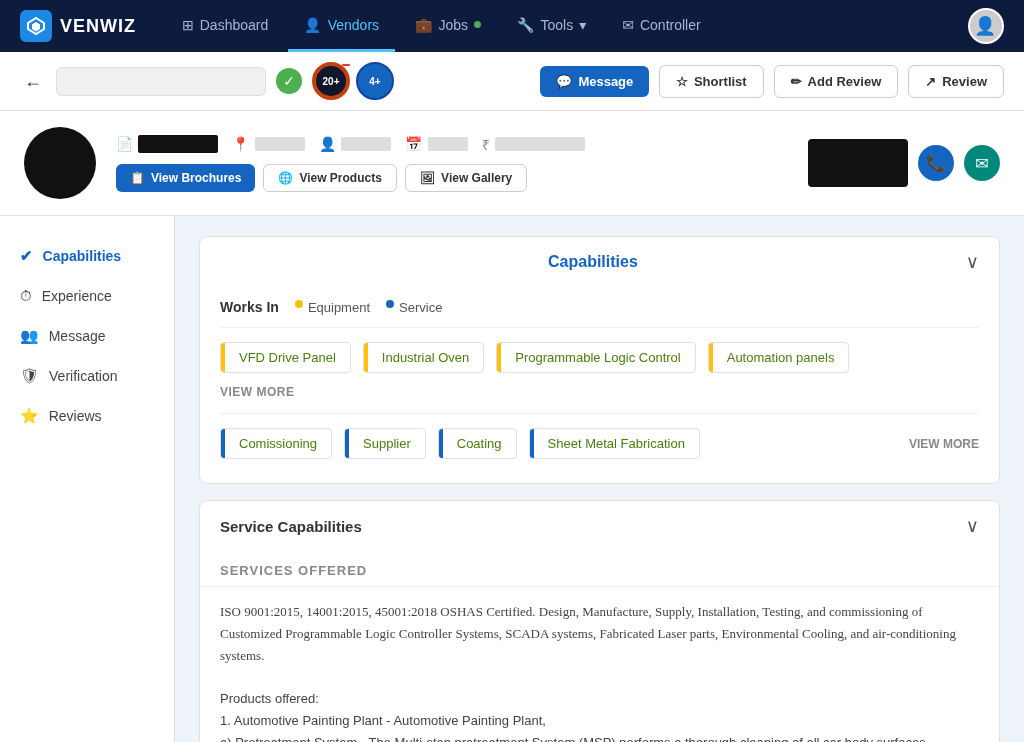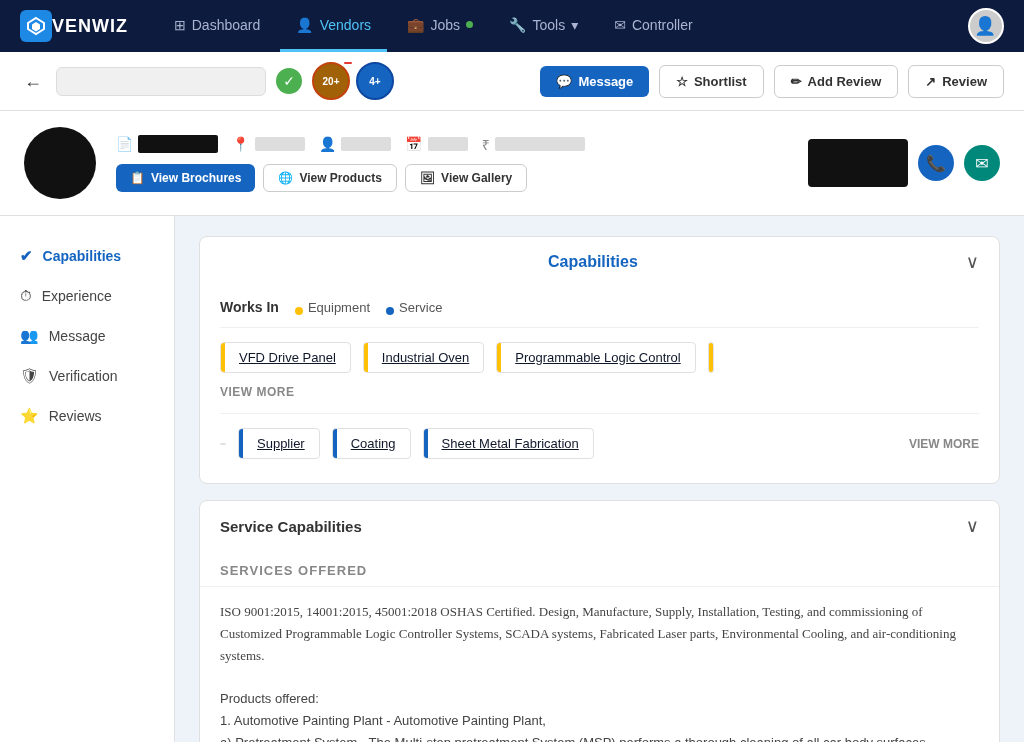--- a/index.html
+++ b/index.html
@@ -10,20 +10,21 @@
       background: #0d1b3e;
       display: flex;
       align-items: center;
       padding: 0 20px;
       height: 52px;
       gap: 0;
     }
     .nav-logo {
       display: flex;
       align-items: center;
+      gap: 8px;
       margin-right: 30px;
     }
     .nav-logo-icon {
       width: 32px; height: 32px;
       background: #1e88e5;
       border-radius: 6px;
       display: flex; align-items: center; justify-content: center;
     }
     .nav-logo-text { color: #fff; font-weight: 700; font-size: 18px; letter-spacing: 1px; }
     .nav-items { display: flex; align-items: center; flex: 1; gap: 4px; }
@@ -71,21 +72,21 @@
       background: #4caf50; display: flex; align-items: center; justify-content: center;
       color: #fff; font-size: 14px;
     }
     .badge-group { display: flex; align-items: center; gap: 6px; }
     .badge-circle {
       width: 38px; height: 38px; border-radius: 50%;
       display: flex; align-items: center; justify-content: center;
       font-size: 10px; font-weight: 700; cursor: pointer;
       position: relative;
     }
-    .badge-circle.orange { background: #a16207; color: #fff; border: 2px solid #c2410c; }
+    .badge-circle.orange { background: #0f172a; color: #fff; border: 4px solid #c2410c; }
     .badge-circle.blue { background: #1565c0; color: #fff; border: 2px solid #0d47a1; }
     .badge-sup {
       position: absolute; top: -2px; right: -4px;
       background: #e53935; color: #fff; border-radius: 8px;
       font-size: 9px; padding: 1px 4px; font-weight: 700;
     }
     .spacer { flex: 1; }
     .btn {
       display: flex; align-items: center; gap: 6px;
       padding: 8px 16px; border-radius: 6px;
@@ -188,34 +189,34 @@
     .chevron-icon { font-size: 18px; color: #555; }
     .section-body { padding: 0 20px 16px; }
 
     
     .works-in-row {
       display: flex; align-items: center; gap: 16px;
       padding: 12px 0;
       border-bottom: 1px solid #f0f0f0;
     }
     .works-in-label { font-size: 14px; font-weight: 600; color: #333; }
-    .legend-item { display: flex; align-items: flex-end; gap: 5px; font-size: 13px; color: #555; }
+    .legend-item { display: flex; align-items: flex-start; gap: 5px; font-size: 13px; color: #555; }
     .legend-dot { width: 8px; height: 8px; border-radius: 50%; }
     .legend-dot.yellow { background: #ffc107; }
     .legend-dot.blue { background: #1565c0; }
 
     .tags-row { display: flex; gap: 12px; flex-wrap: wrap; margin: 14px 0 8px; }
     .tag {
       display: flex; align-items: stretch;
       border: 1px solid #e0e0e0; border-radius: 4px;
       overflow: hidden; font-size: 13px;
     }
     .tag-bar { width: 4px; background: #ffc107; }
     .tag-bar.blue-bar { background: #1565c0; }
-    .tag-text { padding: 7px 14px; color: #0f172a; text-decoration: underline; }
+    .tag-text { padding: 7px 14px; color: #4d7c0f; }
 
     .view-more {
       font-size: 12px; color: #888; font-weight: 600;
       letter-spacing: 0.5px; text-transform: uppercase;
       cursor: pointer; padding: 4px 0;
     }
     .view-more-inline { font-size: 12px; color: #888; font-weight: 600; cursor: pointer; margin-left: auto; }
 
     .divider { border: none; border-top: 1px solid #f0f0f0; margin: 10px 0; }
 
@@ -410,29 +411,31 @@
           <div class="tag">
             <span class="tag-bar"></span>
             <span class="tag-text">Industrial Oven</span>
           </div>
           <div class="tag">
             <span class="tag-bar"></span>
             <span class="tag-text">Programmable Logic Control</span>
           </div>
           <div class="tag">
             <span class="tag-bar"></span>
+            <span class="tag-text">Automation panels</span>
           </div>
         </div>
         <div class="view-more">VIEW MORE</div>
 
         <hr class="divider">
 
         <div class="tags-row" style="align-items:center;">
           <div class="tag">
             <span class="tag-bar blue-bar"></span>
+            <span class="tag-text">Comissioning</span>
           </div>
           <div class="tag">
             <span class="tag-bar blue-bar"></span>
             <span class="tag-text">Supplier</span>
           </div>
           <div class="tag">
             <span class="tag-bar blue-bar"></span>
             <span class="tag-text">Coating</span>
           </div>
           <div class="tag">

